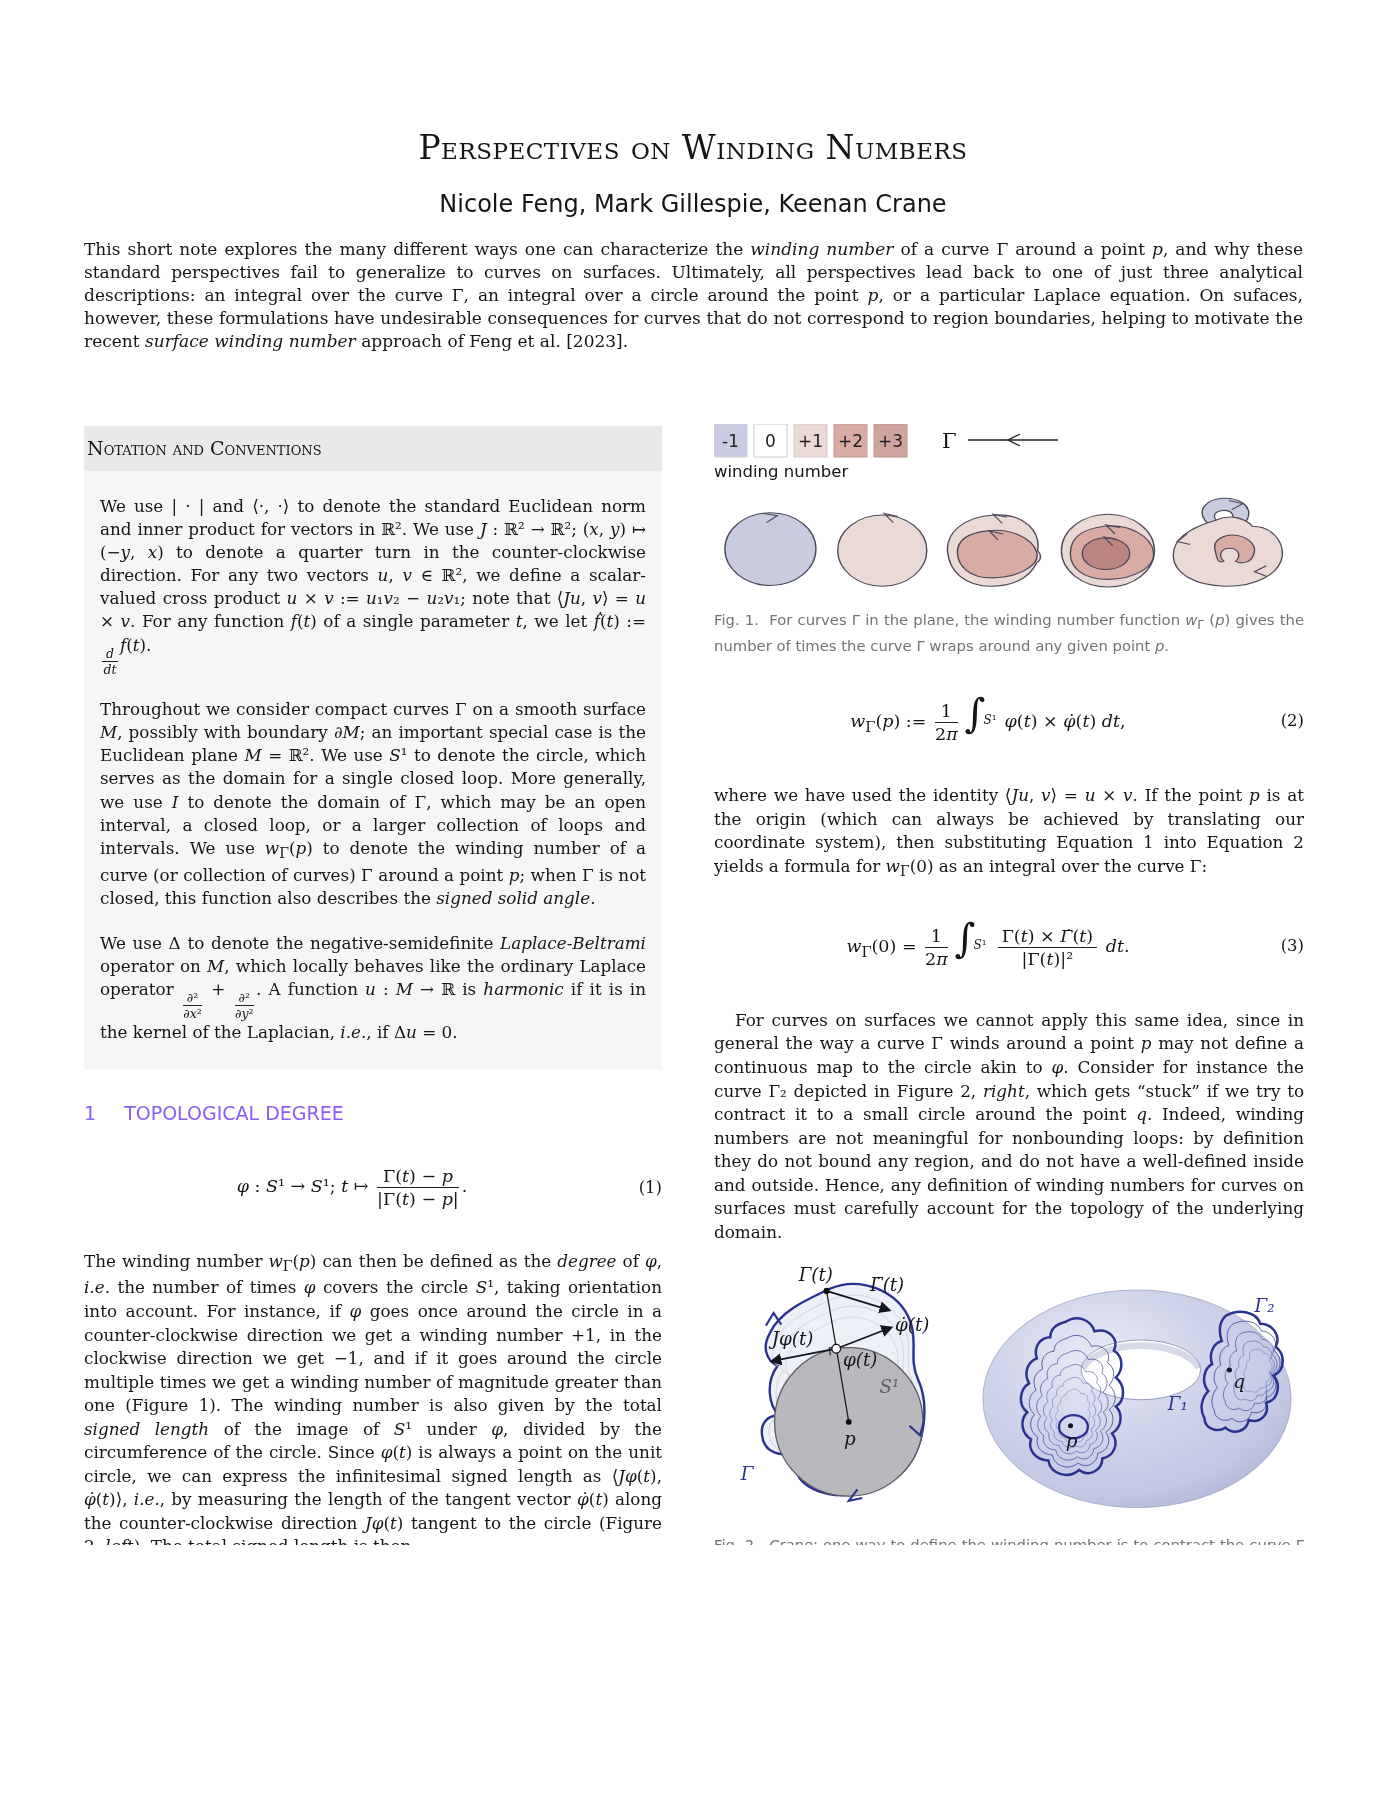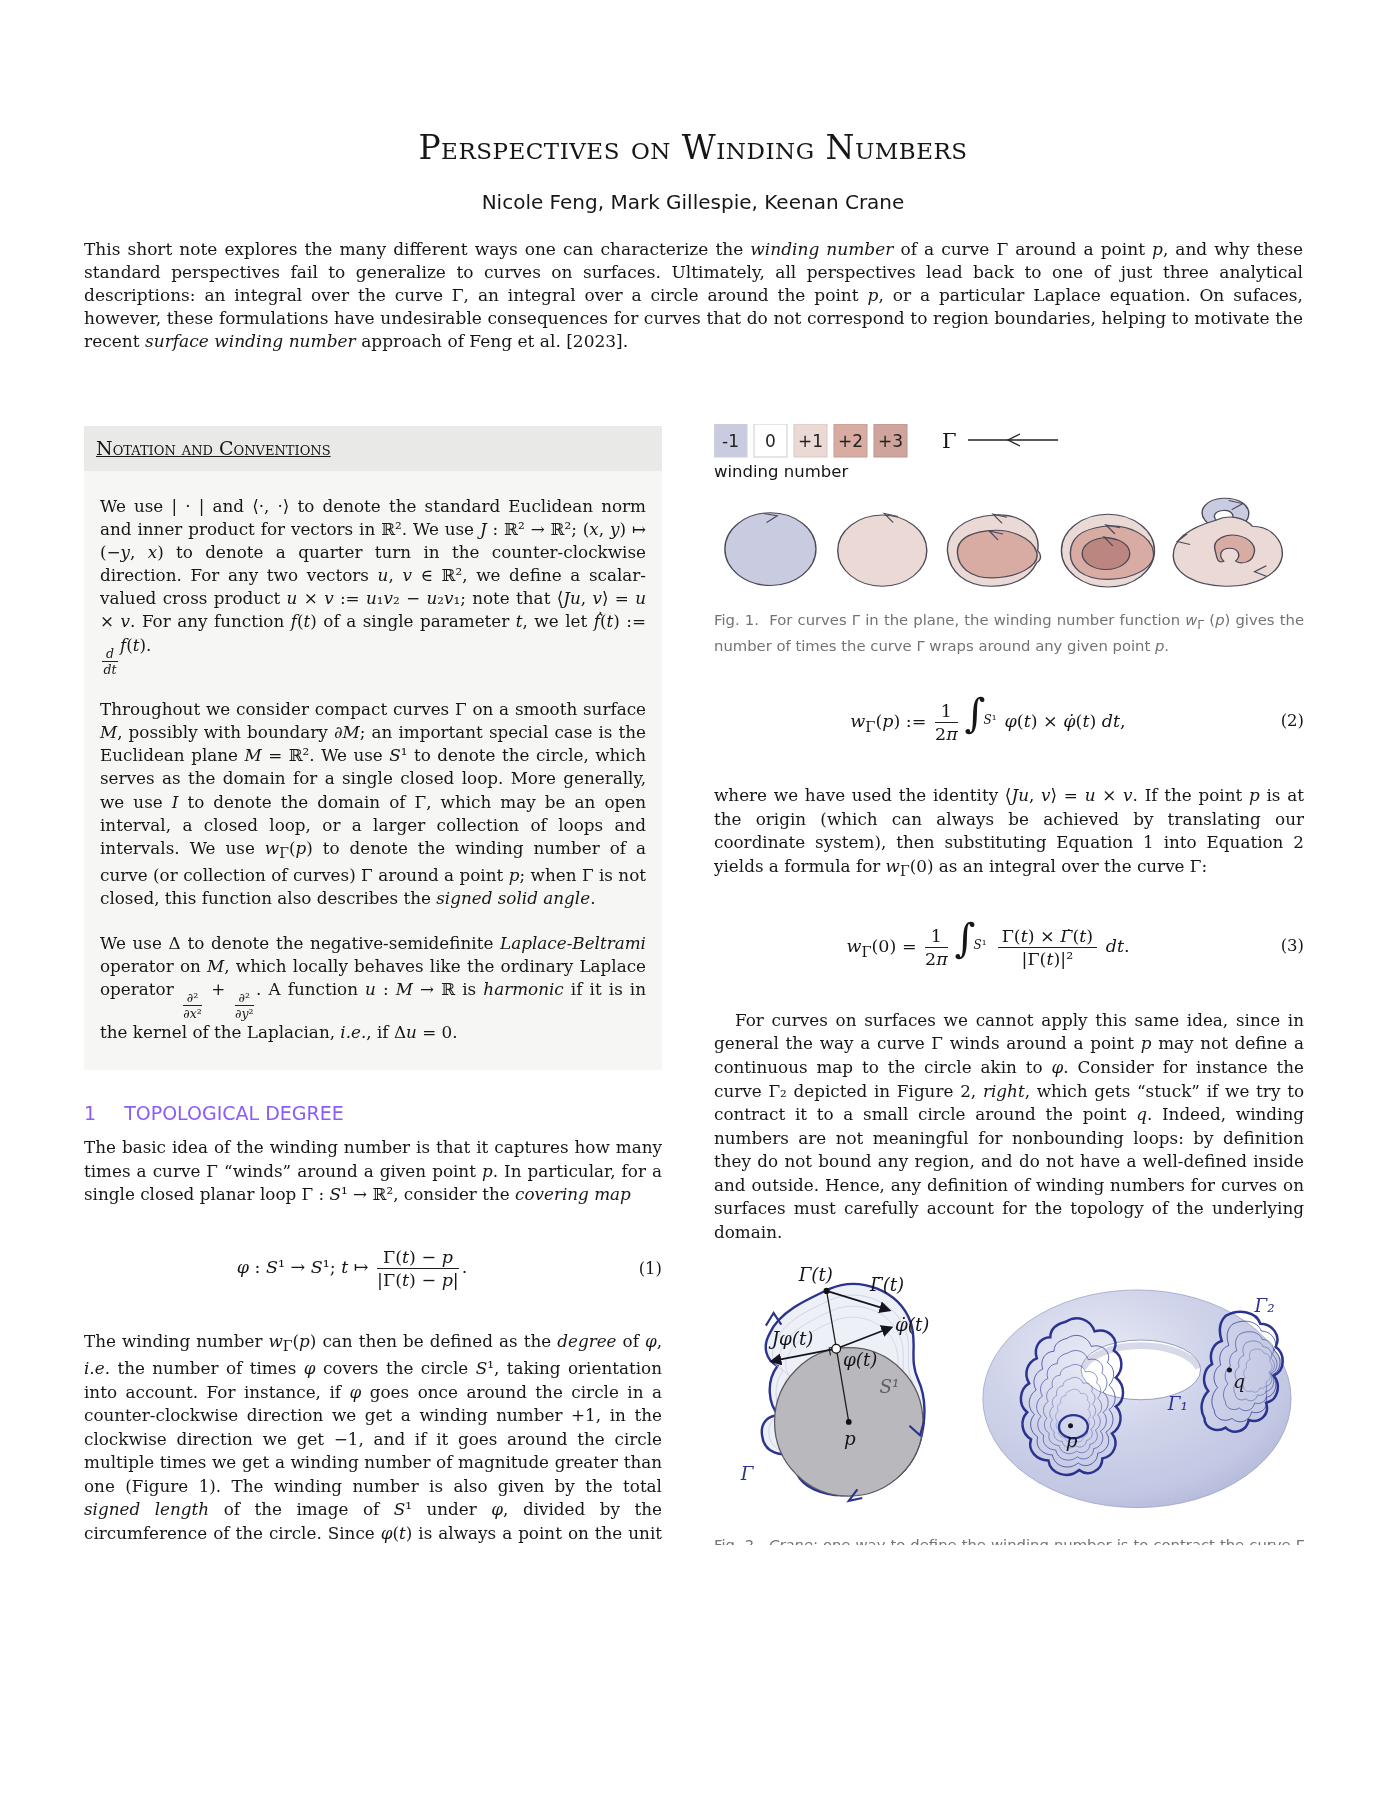--- a/index.html
+++ b/index.html
@@ -2,30 +2,30 @@
 <html><head>
 <meta charset="utf-8">
 <style>
   html,body { margin:0; padding:0; background:#ffffff; }
   .page { position:relative; width:1386px; height:1545px; background:#ffffff;
           font-family:"DejaVu Serif", serif; color:#161616; overflow:hidden; }
 
   .title { position:absolute; top:128px; left:0; width:100%; text-align:center;
            font-variant:small-caps; font-size:33px; font-weight:500; letter-spacing:.5px; }
   .authors { position:absolute; top:190px; left:0; width:100%; text-align:center;
-             font-family:"DejaVu Sans", sans-serif; font-size:20px; }
+             font-family:"DejaVu Sans", sans-serif; font-size:24px; }
 
   .abstract { position:absolute; left:84px; top:238px; width:1219px;
               font-size:17px; line-height:1.36; text-align:justify; }
 
   .col-left  { position:absolute; left:84px;  top:426px; width:578px; font-size:16.8px; line-height:1.4; text-align:justify; }
   .col-right { position:absolute; left:714px; top:424px; width:590px; font-size:16.8px; line-height:1.4; text-align:justify; }
 
   .notebox { background:#f6f6f5; }
-  .notebox-header { background:#e9e9e7; padding:9px 12px; font-variant:small-caps; font-size:19px;text-decoration:underline; }
+  .notebox-header { background:#e9e9e7; padding:9px 3px; font-variant:small-caps; font-size:19px; }
   .notebox-body { padding:24px 16px 4px; line-height:1.38; }
   .notebox-body p { margin:0 0 22px; }
 
   .section-head { margin:30px 0 10px; font-family:"DejaVu Sans", sans-serif; font-size:19px; color:#8b5cf6; text-align:left; }
   .section-head .num { margin-right:22px; }
 
   p.body { margin:0; }
   p.indent { text-indent:1.25em; }
 
   .eqrow { display:flex; align-items:center; margin:40px 0; }
@@ -84,21 +84,20 @@
               <span>∂<i>y</i>²</span>
             </span>. A function <i>u</i> : <i>M</i> → ℝ is <i>harmonic</i> if it is in the kernel of the Laplacian, <i>i.e.</i>, if Δ<i>u</i> = 0.</p>
       </div>
     </div>
 
     <div class="section-head">
       <span class="num">1</span>
       <span>TOPOLOGICAL DEGREE</span>
     </div>
 
-    <p class="body">The basic idea of the winding number is that it captures how many times a curve Γ “winds” around a given point <i>p</i>. In particular, for a single closed planar loop Γ : <i>S</i>¹ → ℝ², consider the <i>covering map</i></p>
 
     <div class="eqrow">
       <span class="eqbody"><i>φ</i> : <i>S</i>¹ → <i>S</i>¹; <i>t</i> ↦ <span class="frac">
             <span>Γ(<i>t</i>) − <i>p</i></span>
             <span>|Γ(<i>t</i>) − <i>p</i>|</span>
           </span>.</span>
       <span class="eqtag">(1)</span>
     </div>
 
     <p class="body">The winding number <i>w</i><sub>Γ</sub>(<i>p</i>) can then be defined as the <i>degree</i> of <i>φ</i>, <i>i.e.</i> the number of times <i>φ</i> covers the circle <i>S</i>¹, taking orientation into account. For instance, if <i>φ</i> goes once around the circle in a counter-clockwise direction we get a winding number +1, in the clockwise direction we get −1, and if it goes around the circle multiple times we get a winding number of magnitude greater than one (Figure 1). The winding number is also given by the total <i>signed length</i> of the image of <i>S</i>¹ under <i>φ</i>, divided by the circumference of the circle. Since <i>φ</i>(<i>t</i>) is always a point on the unit circle, we can express the infinitesimal signed length as ⟨<i>Jφ</i>(<i>t</i>), <i>φ̇</i>(<i>t</i>)⟩, <i>i.e.</i>, by measuring the length of the tangent vector <i>φ̇</i>(<i>t</i>) along the counter-clockwise direction <i>Jφ</i>(<i>t</i>) tangent to the circle (Figure 2, <i>left</i>). The total signed length is then</p>

